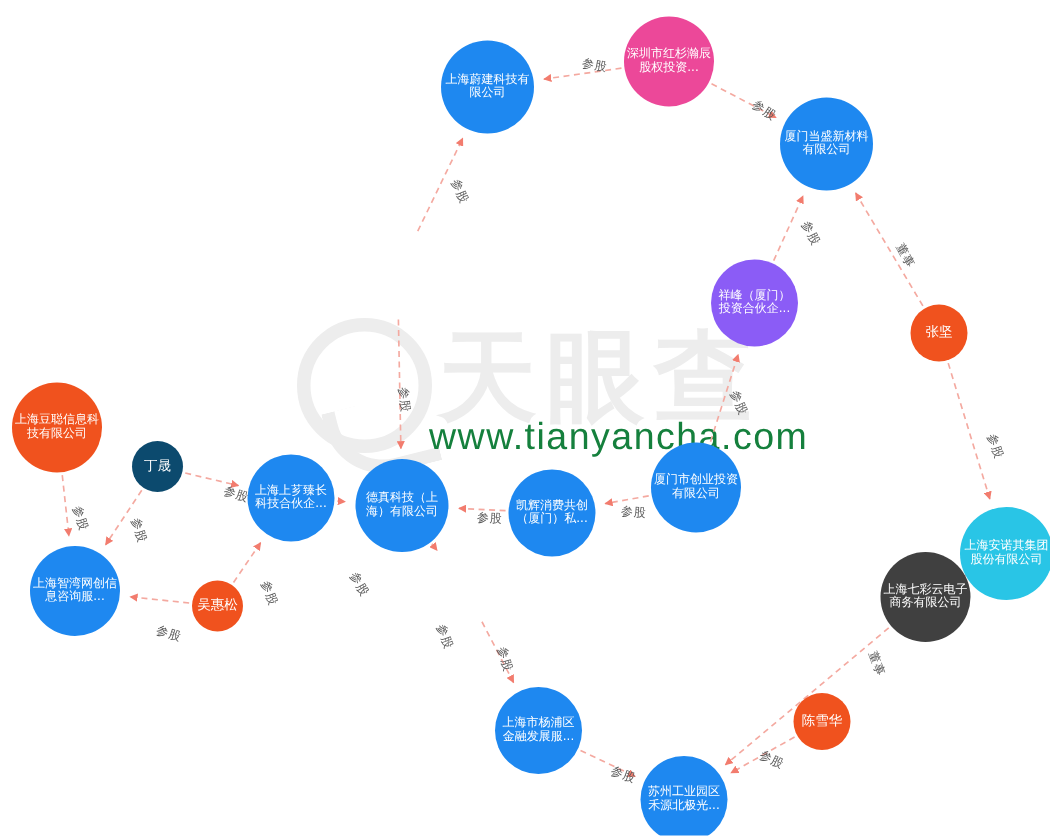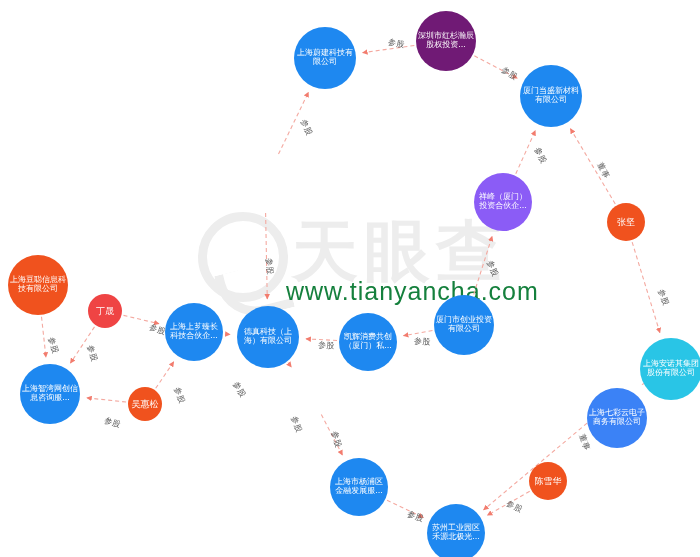--- a/index.html
+++ b/index.html
@@ -161,21 +161,21 @@
         <div class="edge-label" style="left: 506px; top: 501px; transform: rotate(26deg);">参股</div>
         <div class="edge-label" style="left: 407px; top: 511px; transform: rotate(20deg);">参股</div>
         <div class="edge-label" style="left: 328px; top: 434px; transform: rotate(74deg);">参股</div>
       </div>
   </div>
 
   <div class="layer" id="node-layer">
       <div class="node" style="left: 294px; top: 27px; width: 62px; height: 62px; background: rgb(30, 136, 240); font-size: 8px;">
         <span class="node-label">上海蔚建科技有限公司</span>
       </div>
-      <div class="node" style="left: 416px; top: 11px; width: 60px; height: 60px; background: #701a75; font-size: 8px;">
+      <div class="node" style="left: 416px; top: 11px; width: 60px; height: 60px; background: #ec4899; font-size: 8px;">
         <span class="node-label">深圳市红杉瀚辰股权投资...</span>
       </div>
       <div class="node" style="left: 520px; top: 65px; width: 62px; height: 62px; background: rgb(30, 136, 240); font-size: 8px;">
         <span class="node-label">厦门当盛新材料有限公司</span>
       </div>
       <div class="node" style="left: 474px; top: 173px; width: 58px; height: 58px; background: #8b5cf6; font-size: 8px;">
         <span class="node-label">祥峰（厦门）投资合伙企...</span>
       </div>
       <div class="node" style="left: 607px; top: 203px; width: 38px; height: 38px; background: rgb(240, 82, 30); font-size: 9px; text-align: center;">
         <span class="node-label">张坚</span>
@@ -188,33 +188,33 @@
       </div>
       <div class="node" style="left: 339px; top: 313px; width: 58px; height: 58px; background: rgb(30, 136, 240); font-size: 8px;">
         <span class="node-label">凯辉消费共创（厦门）私...</span>
       </div>
       <div class="node" style="left: 640px; top: 338px; width: 62px; height: 62px; background: rgb(41, 197, 230); font-size: 8px;">
         <span class="node-label">上海安诺其集团股份有限公司</span>
       </div>
       <div class="node" style="left: 8px; top: 255px; width: 60px; height: 60px; background: rgb(240, 82, 30); font-size: 8px;">
         <span class="node-label">上海豆聪信息科技有限公司</span>
       </div>
-      <div class="node" style="left: 88px; top: 294px; width: 34px; height: 34px; background: #ef4444; font-size: 9px;">
+      <div class="node" style="left: 88px; top: 294px; width: 34px; height: 34px; background: #0c4a6e; font-size: 9px;">
         <span class="node-label">丁晟</span>
       </div>
       <div class="node" style="left: 165px; top: 303px; width: 58px; height: 58px; background: rgb(30, 136, 240); font-size: 8px; justify-content: center;">
         <span class="node-label">上海上芗臻长科技合伙企...</span>
       </div>
       <div class="node" style="left: 20px; top: 364px; width: 60px; height: 60px; background: rgb(30, 136, 240); font-size: 8px;">
         <span class="node-label">上海智湾网创信息咨询服...</span>
       </div>
       <div class="node" style="left: 128px; top: 387px; width: 34px; height: 34px; background: rgb(240, 82, 30); font-size: 9px;">
         <span class="node-label">吴惠松</span>
       </div>
-      <div class="node" style="left: 587px; top: 388px; width: 60px; height: 60px; background: #3b82f6; font-size: 8px;">
+      <div class="node" style="left: 587px; top: 368px; width: 60px; height: 60px; background: #404040; font-size: 8px;">
         <span class="node-label">上海七彩云电子商务有限公司</span>
       </div>
       <div class="node" style="left: 330px; top: 458px; width: 58px; height: 58px; background: rgb(30, 136, 240); font-size: 8px;">
         <span class="node-label">上海市杨浦区金融发展服...</span>
       </div>
       <div class="node" style="left: 529px; top: 462px; width: 38px; height: 38px; background: rgb(240, 82, 30); font-size: 9px;">
         <span class="node-label">陈雪华</span>
       </div>
       <div class="node" style="left: 427px; top: 504px; width: 58px; height: 58px; background: rgb(30, 136, 240); font-size: 8px;">
         <span class="node-label">苏州工业园区禾源北极光...</span>

